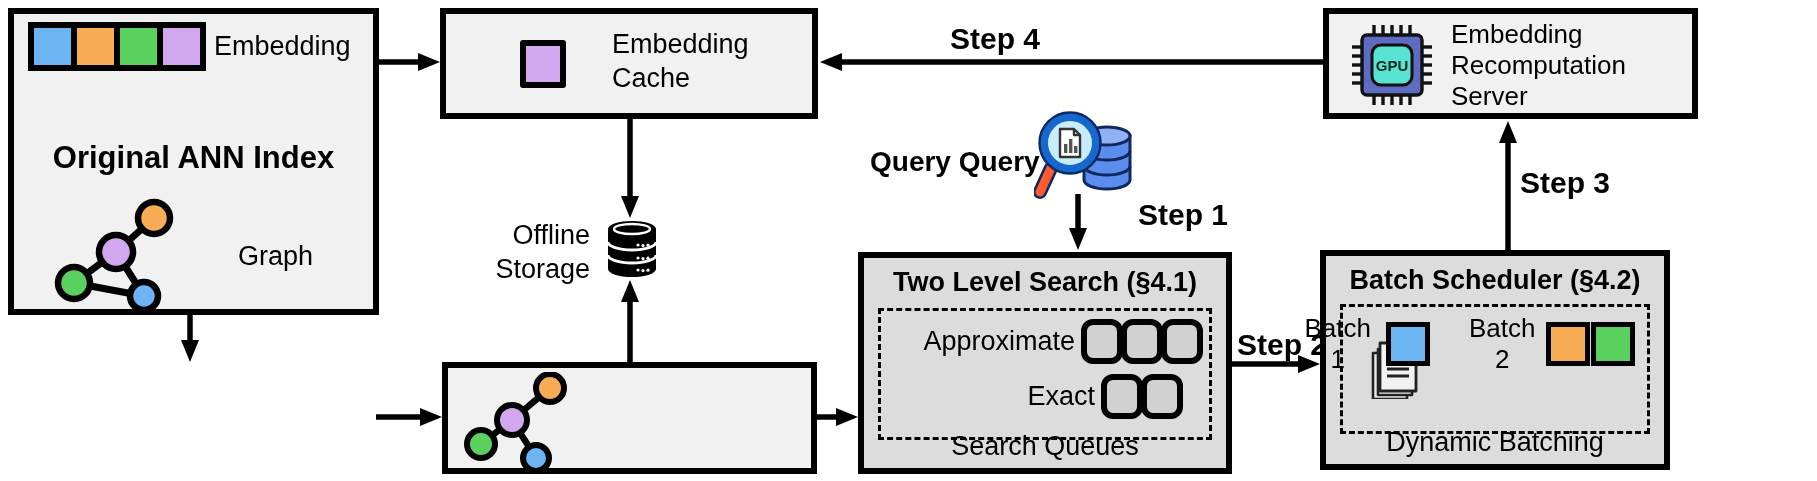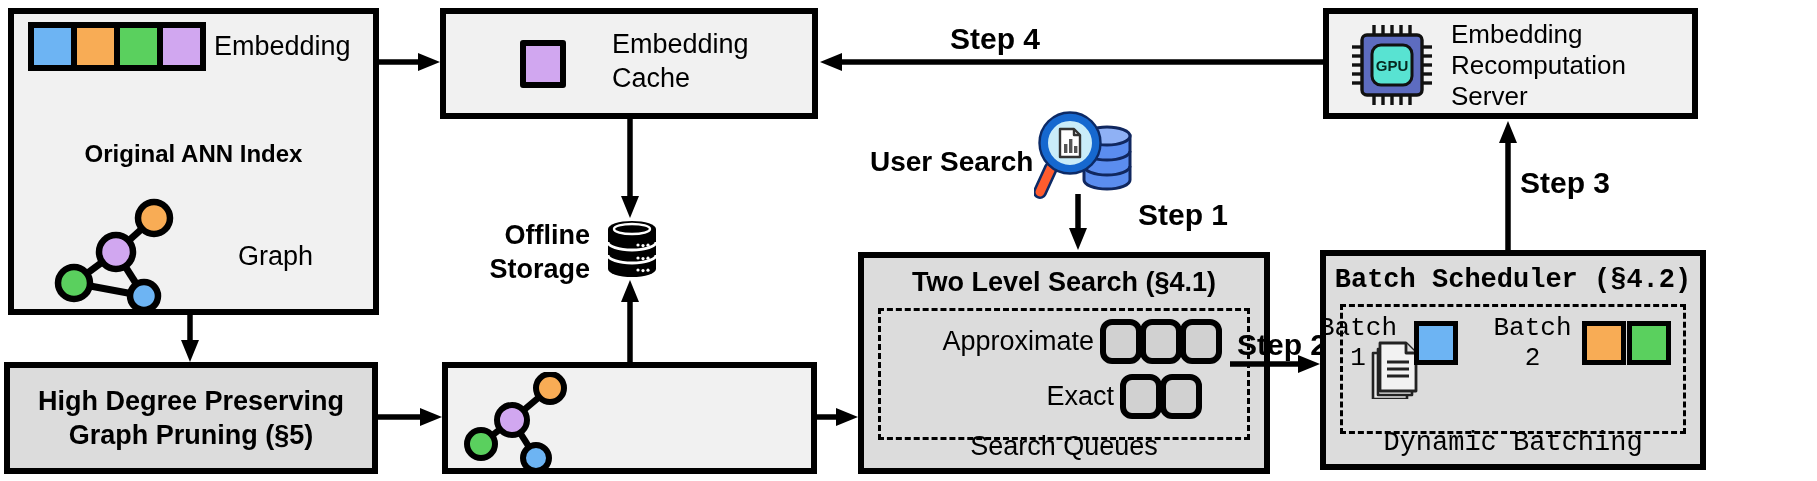--- a/index.html
+++ b/index.html
@@ -11,36 +11,36 @@
   .light{background:#f1f1f1;}
   .dark{background:#dcdcdc;}
   .lbl{font-size:27px;line-height:1.2;}
   .ttl{font-size:27px;font-weight:bold;text-align:center;}
   .step{position:absolute;font-size:30px;font-weight:bold;white-space:nowrap;}
 
   
   #box-original .emb-strip{position:absolute;left:14px;top:8px;display:flex;gap:6px;background:#000;border:6px solid #000;}
   #box-original .emb-cell{width:37px;height:37px;}
   #box-original .emb-lbl{position:absolute;left:200px;top:16px;}
-  #box-original .main-ttl{position:absolute;left:0;right:0;top:126px;font-size:24px;}
+  #box-original .main-ttl{position:absolute;left:0;right:0;top:126px;font-size:31px;}
   #box-original .gsvg{position:absolute;left:40px;top:182px;}
   #box-original .graph-lbl{position:absolute;left:224px;top:226px;}
 
   
   #box-cache .sq{position:absolute;left:74px;top:26px;width:34px;height:36px;border:6px solid #000;border-radius:3px;}
   #box-cache .txt{position:absolute;left:166px;top:13px;}
   #box-cache .txt span{display:block;font-size:27px;line-height:34px;}
 
   
   #box-server .chip{position:absolute;left:20px;top:8px;}
   #box-server .txt{position:absolute;left:122px;top:5px;}
   #box-server .txt span{display:block;font-size:26px;line-height:31px;}
 
   
-  #offline-label{position:absolute;left:420px;top:218px;width:170px;text-align:right;font-weight:bold;}
+  #offline-label{position:absolute;left:420px;top:218px;width:170px;text-align:right;font-weight:normal;}
   #offline-label span{display:block;font-size:27px;line-height:34px;}
   #storage-icon{position:absolute;left:605px;top:220px;}
 
   
   #user-query-label{position:absolute;left:870px;top:146px;font-size:28px;font-weight:bold;}
   #query-icon{position:absolute;left:1034px;top:108px;}
 
   
   #box-two-level .ttl{position:absolute;left:0;right:0;top:9px;}
   #box-two-level .dashed{position:absolute;left:14px;right:14px;top:50px;height:132px;border:3px dashed #000;box-sizing:border-box;}
@@ -161,42 +161,42 @@
         <circle cx="43" cy="25.2" r="1.6"></circle>
       <circle cx="33" cy="38" r="1.6"></circle>
         <circle cx="38" cy="38.6" r="1.6"></circle>
         <circle cx="43" cy="38.2" r="1.6"></circle>
       <circle cx="33" cy="50" r="1.6"></circle>
         <circle cx="38" cy="50.6" r="1.6"></circle>
         <circle cx="43" cy="50.2" r="1.6"></circle>
     </g>
   </svg>
 
-  <div id="user-query-label">User Search</div>
+  <div id="user-query-label">Query Query</div>
   <svg id="query-icon" width="98" height="96" viewBox="0 0 98 96">
     <g>
       <path d="M50,28 v44 a23,9 0 0 0 46,0 v-44 Z" stroke="#10275f" stroke-width="3" fill="#5b8def"></path>
       <path d="M50,58 a23,9 0 0 0 46,0" fill="none" stroke="#10275f" stroke-width="3"></path>
       <path d="M50,43 a23,9 0 0 0 46,0" fill="none" stroke="#10275f" stroke-width="3"></path>
       <ellipse cx="73" cy="28" rx="23" ry="9" stroke="#10275f" stroke-width="3" fill="#8fb1f5"></ellipse>
     </g>
     <line x1="17" y1="60" x2="6" y2="84" stroke="#0c2a66" stroke-width="14" stroke-linecap="round"></line>
     <line x1="17" y1="60" x2="6" y2="84" stroke-width="9" stroke-linecap="round" stroke="#ff5c2e"></line>
     <circle cx="36" cy="35" r="26" stroke-width="8" fill="#c9ecf9" stroke="#1668cf"></circle>
     <circle cx="36" cy="35" r="30.5" fill="none" stroke="#0c2a66" stroke-width="2.4"></circle>
     <g>
       <path d="M26,21 h14 l6,6 v22 h-20 Z" fill="#fff" stroke="#333" stroke-width="2.4" stroke-linejoin="round"></path>
       <path d="M40,21 v6 h6" fill="none" stroke="#333" stroke-width="2.4" stroke-linejoin="round"></path>
       <rect x="30" y="36" width="3.4" height="9" fill="#555"></rect>
       <rect x="35" y="31" width="3.4" height="14" fill="#555"></rect>
       <rect x="40" y="38" width="3.4" height="7" fill="#555"></rect>
     </g>
   </svg>
 
-  <div class="box dark" id="box-two-level" style="left:858px;top:252px;width:412px;height:222px;">
+  <div class="box dark" id="box-two-level" style="left:858px;top:252px;width:374px;height:222px;">
     <div class="ttl">Two Level Search (§4.1)</div>
     <div class="dashed">
       <div class="q-row">
         <div class="q-lbl">Approximate</div>
         <div class="q-slots">
             <div class="q-slot"></div>
             <div class="q-slot"></div>
             <div class="q-slot"></div>
           </div>
       </div>
@@ -204,21 +204,21 @@
         <div class="q-lbl">Exact</div>
         <div class="q-slots">
             <div class="q-slot"></div>
             <div class="q-slot"></div>
           </div>
       </div>
     </div>
     <div class="caption">Search Queues</div>
   </div>
 
-  <div class="box dark" id="box-batch" style="left:1320px;top:250px;width:386px;height:220px;font-family:Liberation Mono, monospace;">
+  <div class="box dark" id="box-batch" style="left:1320px;top:250px;width:350px;height:220px;">
     <div class="ttl">Batch Scheduler (§4.2)</div>
     <div class="dashed">
       <svg class="docs" width="50" height="62" viewBox="0 0 50 62">
         <path d="M5,12 h26 l8,8 v38 h-34 Z" fill="#e8e8e8" stroke="#222" stroke-width="2.6" stroke-linejoin="round" transform="translate(-3,4)"></path>
         <path d="M5,12 h26 l8,8 v38 h-34 Z" fill="#ececec" stroke="#222" stroke-width="2.6" stroke-linejoin="round" transform="translate(2,0)"></path>
         <path d="M9,6 h26 l10,10 v38 h-36 Z" fill="#f2f2f2" stroke="#222" stroke-width="2.8" stroke-linejoin="round"></path>
         <path d="M35,6 v10 h10" fill="#dddddd" stroke="#222" stroke-width="2.8" stroke-linejoin="round"></path>
         <line x1="16" y1="25" x2="38" y2="25" stroke="#222" stroke-width="3"></line>
         <line x1="16" y1="32" x2="38" y2="32" stroke="#222" stroke-width="3"></line>
         <line x1="16" y1="39" x2="38" y2="39" stroke="#222" stroke-width="3"></line>
@@ -235,24 +235,20 @@
           <div class="b-sqs">
             <div class="b-sq" style="background-color: rgb(248, 172, 85);"></div>
             <div class="b-sq" style="background-color: rgb(90, 208, 94);"></div>
           </div>
         </div>
       </div>
     </div>
     <div class="caption">Dynamic Batching</div>
   </div>
 
-  <div class="box dark" id="box-high-degree" style="left:4px;top:362px;width:374px;height:112px;">
-    <span>High Degree Preserving</span>
-    <span>Graph Pruning (§5)</span>
-  </div>
 
   <div class="box light" id="box-pruned" style="left:442px;top:362px;width:375px;height:112px;">
     <svg class="gsvg" width="110" height="100" viewBox="0 0 110 100">
       <g stroke="#000" stroke-width="6.5">
         <line x1="17" y1="72" x2="48" y2="48"></line>
         <line x1="48" y1="48" x2="86" y2="16"></line>
         <line x1="48" y1="48" x2="72" y2="86"></line>
       </g>
       <g stroke="#000" stroke-width="6">
         <circle cx="86" cy="16" r="14" fill="#f8ac55"></circle>

